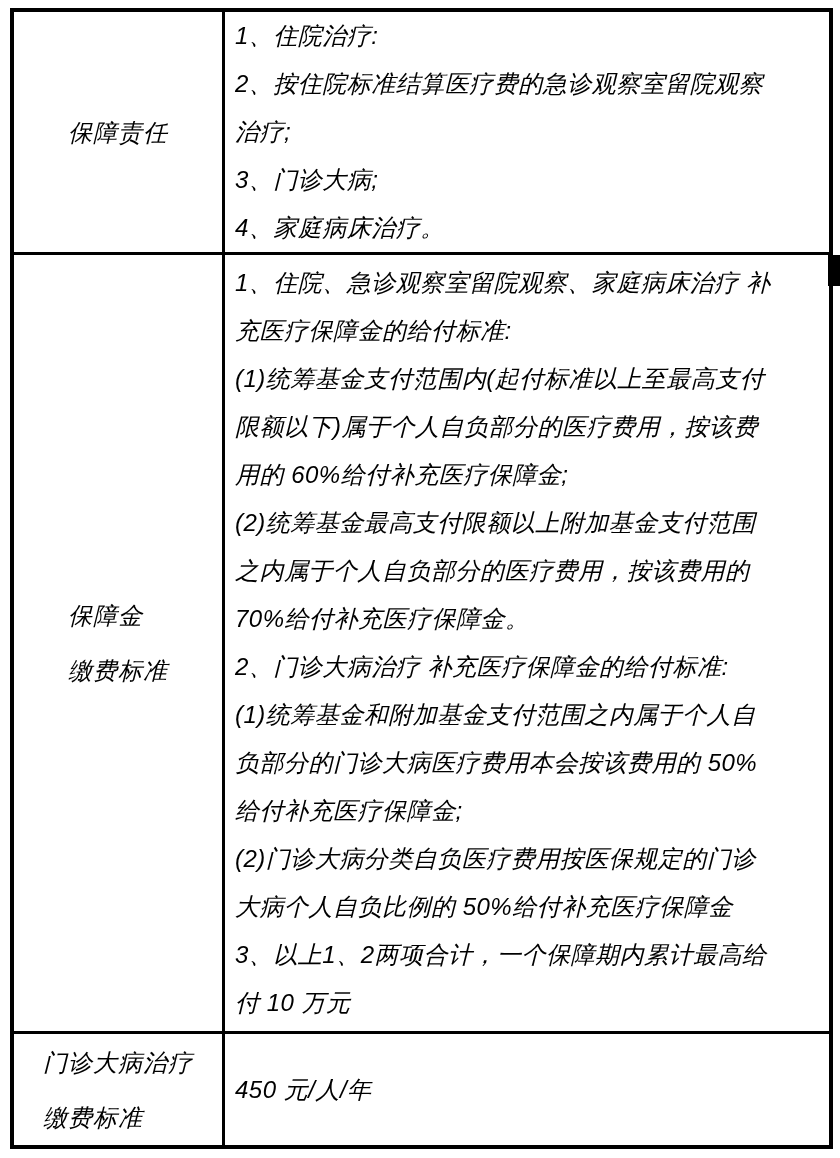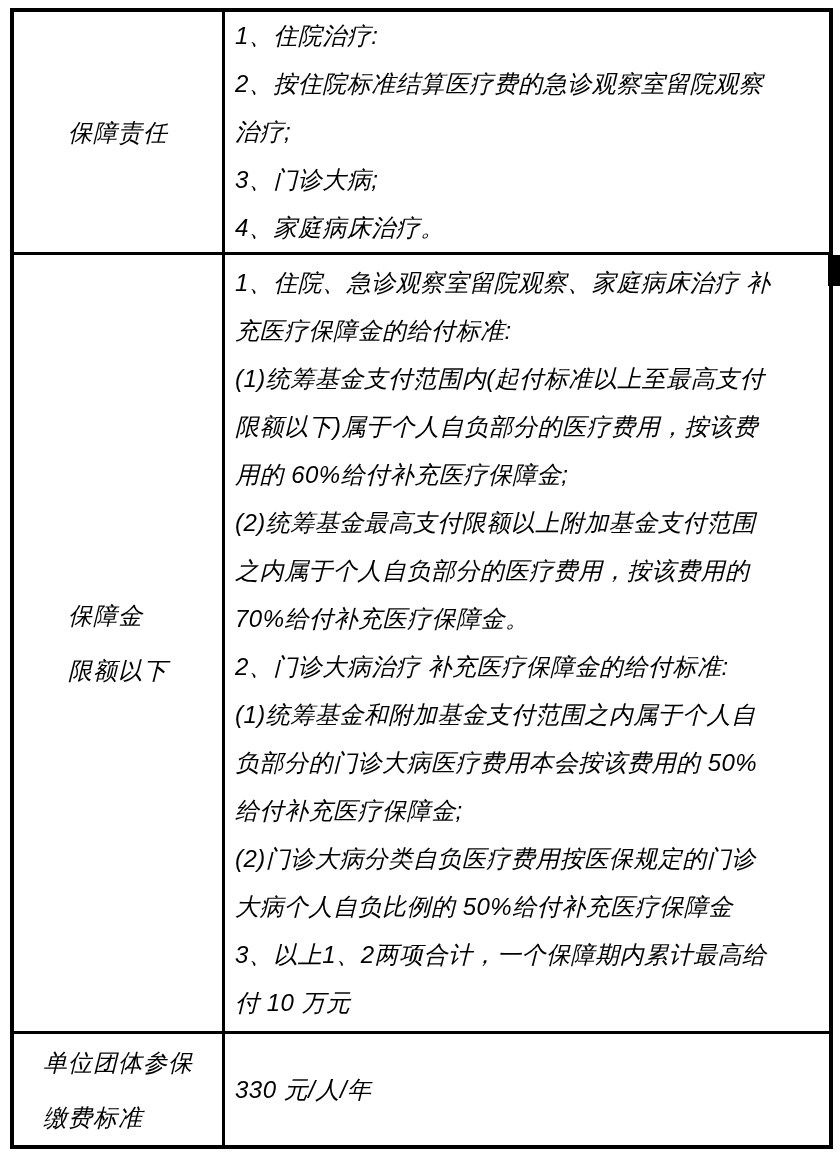--- a/index.html
+++ b/index.html
@@ -68,41 +68,41 @@
     <div class="cell label row-divider-bottom">保障责任</div>
     <div class="cell content row-divider-bottom">
       <div class="text">1、住院治疗:
 2、按住院标准结算医疗费的急诊观察室留院观察
 治疗;
 3、门诊大病;
 4、家庭病床治疗。</div>
     </div>
 
     <div class="cell label row-divider-bottom">保障金
-限额以下</div>
+缴费标准</div>
     <div class="cell content row-divider-bottom">
       <div class="text">1、住院、急诊观察室留院观察、家庭病床治疗 补
 充医疗保障金的给付标准:
 (1)统筹基金支付范围内(起付标准以上至最高支付
 限额以下)属于个人自负部分的医疗费用，按该费
 用的 60%给付补充医疗保障金;
 (2)统筹基金最高支付限额以上附加基金支付范围
 之内属于个人自负部分的医疗费用，按该费用的
 70%给付补充医疗保障金。
 2、门诊大病治疗 补充医疗保障金的给付标准:
 (1)统筹基金和附加基金支付范围之内属于个人自
 负部分的门诊大病医疗费用本会按该费用的 50%
 给付补充医疗保障金;
 (2)门诊大病分类自负医疗费用按医保规定的门诊
 大病个人自负比例的 50%给付补充医疗保障金
 3、以上1、2两项合计，一个保障期内累计最高给
 付 10 万元</div>
     </div>
 
-    <div class="cell label">单位团体参保
+    <div class="cell label">门诊大病治疗
 缴费标准</div>
     <div class="cell content">
-      <div class="text">330 元/人/年</div>
+      <div class="text">450 元/人/年</div>
     </div>
 
   </div>
   <div class="scan-artifact"></div>
 </div>
 
 </body></html>

